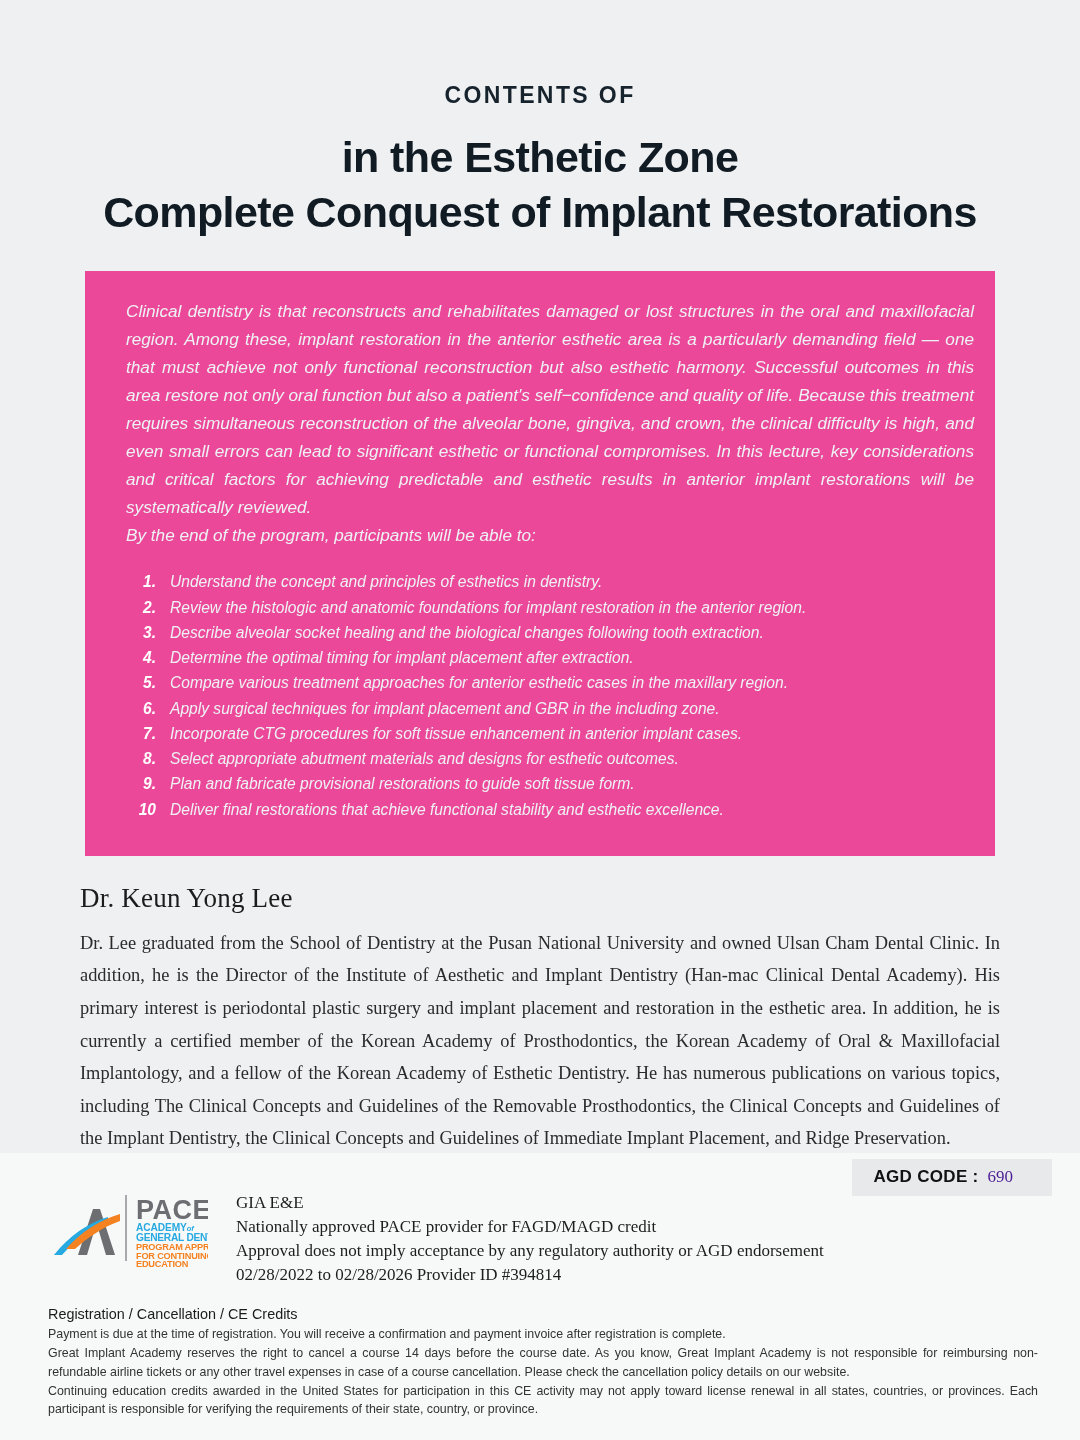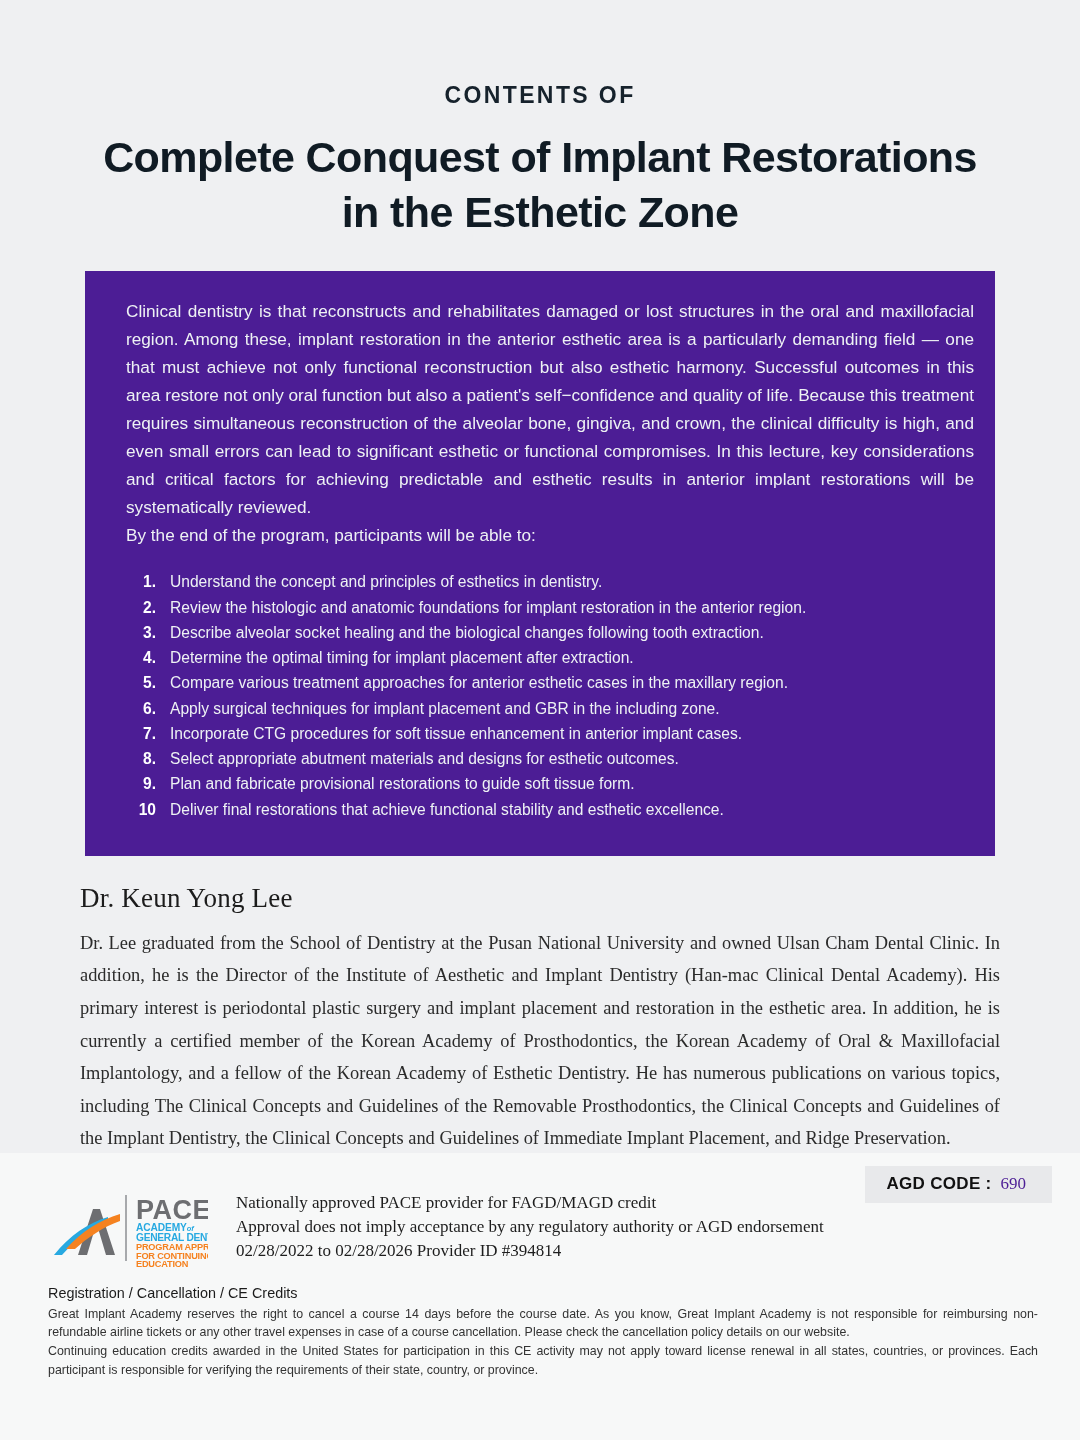--- a/index.html
+++ b/index.html
@@ -49,24 +49,25 @@
     color: #101b24;
     margin-top: 21px;
     letter-spacing: -0.6px;
     font-family: "Liberation Sans", sans-serif;
   }
 
   
   .darkbox {
     margin: 31px auto 0 auto;
     width: 910px;
-    background: #4c1d95;
+    background: #ec4899;
     box-sizing: border-box;
     padding: 26px 21px 34px 41px;
     color: #f2f5f6;
+    font-style: italic;
   }
 
   .darkbox p {
     margin: 0;
     font-size: 17.2px;
     line-height: 1.63;
     text-align: justify;
     color: #eef2f4;
     font-family: "Liberation Sans", sans-serif;
   }
@@ -150,23 +151,23 @@
     font-family: "Liberation Serif", serif;
     font-size: 17px;
     line-height: 1.42;
     color: #1d1d1d;
     padding-top: 2px;
   }
 
   .agdbadge {
     position: absolute;
     right: 28px;
-    top: 13px;
+    top: 6px;
     background: #e8e9eb;
-    padding: 8px 26px 9px 22px;
+    padding: 8px 39px 9px 22px;
     display: flex;
     align-items: baseline;
     gap: 9px;
   }
   .agdbadge .lbl {
     font-family: "Liberation Sans", sans-serif;
     font-weight: 700;
     font-size: 17px;
     color: #111111;
     letter-spacing: 0.3px;
@@ -198,22 +199,22 @@
 </head>
 <body>
 
 <div class="page">
 
   <div class="upper">
 
     <div class="kicker">CONTENTS OF</div>
 
     <div class="maintitle">
+      <div>in the Esthetic Zone</div>
       <div>Complete Conquest of Implant Restorations</div>
-      <div>in the Esthetic Zone</div>
     </div>
 
     <div class="darkbox">
       <p>Clinical dentistry is that reconstructs and rehabilitates damaged or lost structures in the oral and maxillofacial region. Among these, implant restoration in the anterior esthetic area is a particularly demanding field — one that must achieve not only functional reconstruction but also esthetic harmony. Successful outcomes in this area restore not only oral function but also a patient's self−confidence and quality of life. Because this treatment requires simultaneous reconstruction of the alveolar bone, gingiva, and crown, the clinical difficulty is high, and even small errors can lead to significant esthetic or functional compromises. In this lecture, key considerations and critical factors for achieving predictable and esthetic results in anterior implant restorations will be systematically reviewed.</p>
       <p class="noj">By the end of the program, participants will be able to:</p>
 
       <ul class="objlist">
         <li>
           <span class="num">1.</span>
           <span class="txt">Understand the concept and principles of esthetics in dentistry.</span>
@@ -282,33 +283,35 @@
           <text x="88" y="30" font-family="Liberation Sans, sans-serif" font-size="27" font-weight="700" fill="#6d6e71" letter-spacing="0.5">PACE</text>
           <text x="88" y="42" font-family="Liberation Sans, sans-serif" font-size="10.2" font-weight="700" fill="#27a9e1" letter-spacing="-0.1">ACADEMY<tspan font-size="7.5" font-style="italic">of</tspan></text>
           <text x="88" y="52" font-family="Liberation Sans, sans-serif" font-size="10.2" font-weight="700" fill="#27a9e1" letter-spacing="-0.25">GENERAL DENTISTRY</text>
           <text x="88" y="61" font-family="Liberation Sans, sans-serif" font-size="9.2" font-weight="700" fill="#f58220" letter-spacing="-0.2">PROGRAM APPROVAL</text>
           <text x="88" y="69.5" font-family="Liberation Sans, sans-serif" font-size="9.2" font-weight="700" fill="#f58220" letter-spacing="-0.2">FOR CONTINUING</text>
           <text x="88" y="78" font-family="Liberation Sans, sans-serif" font-size="9.2" font-weight="700" fill="#f58220" letter-spacing="-0.2">EDUCATION</text>
         </svg>
       </div>
 
       <div class="certtext">
+        <div>GIA E&amp;E</div>
         <div>Nationally approved PACE provider for FAGD/MAGD credit</div>
         <div>Approval does not imply acceptance by any regulatory authority or AGD endorsement</div>
         <div>02/28/2022 to 02/28/2026 Provider ID #394814</div>
       </div>
 
       <div class="agdbadge">
         <span class="lbl">AGD CODE :</span>
         <span class="val">690</span>
       </div>
 
     </div>
 
     <div class="policy">
       <div class="ptitle">Registration / Cancellation / CE Credits</div>
+      <div class="pline">Payment is due at the time of registration. You will receive a confirmation and payment invoice after registration is complete.</div>
       <div class="pline">Great Implant Academy reserves the right to cancel a course 14 days before the course date. As you know, Great Implant Academy is not responsible for reimbursing non-refundable airline tickets or any other travel expenses in case of a course cancellation. Please check the cancellation policy details on our website.</div>
       <div class="pline">Continuing education credits awarded in the United States for participation in this CE activity may not apply toward license renewal in all states, countries, or provinces. Each participant is responsible for verifying the requirements of their state, country, or province.</div>
     </div>
 
   </div>
 
 </div>
 
 </body></html>

